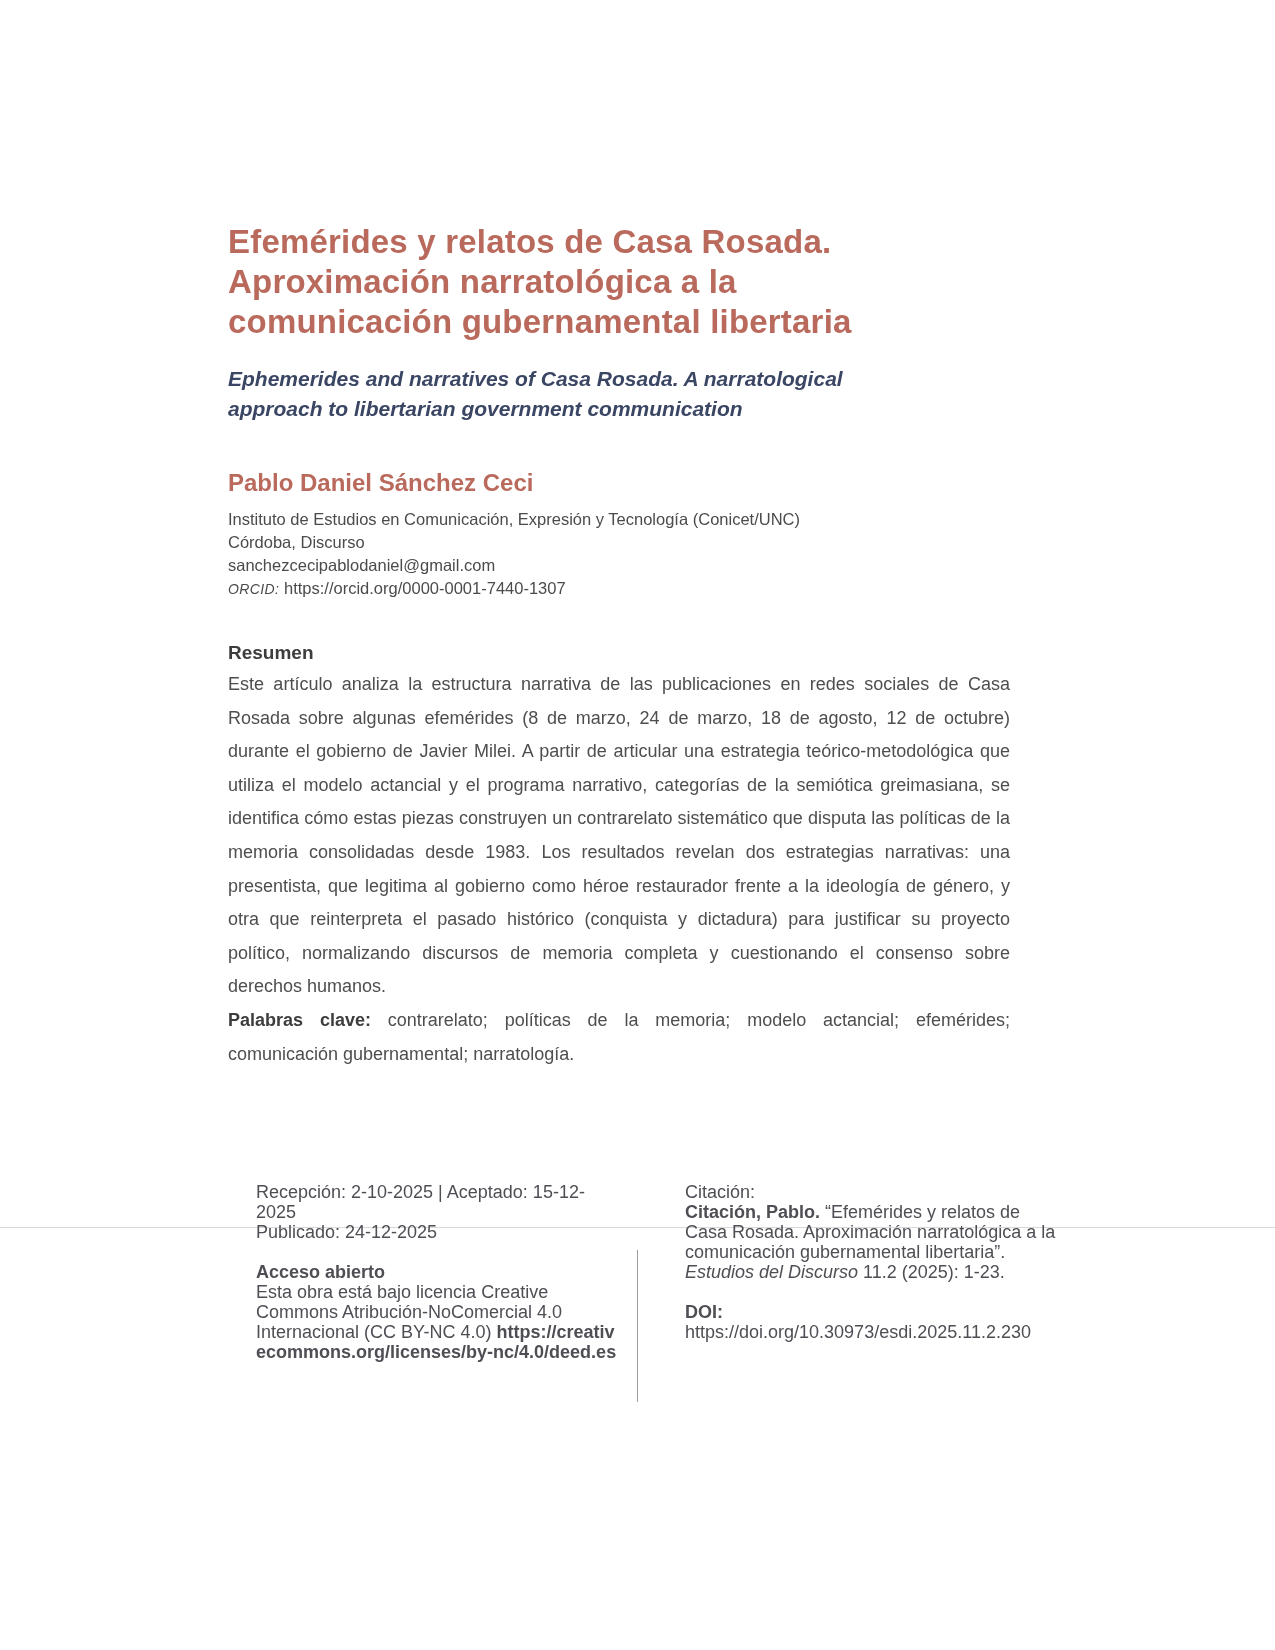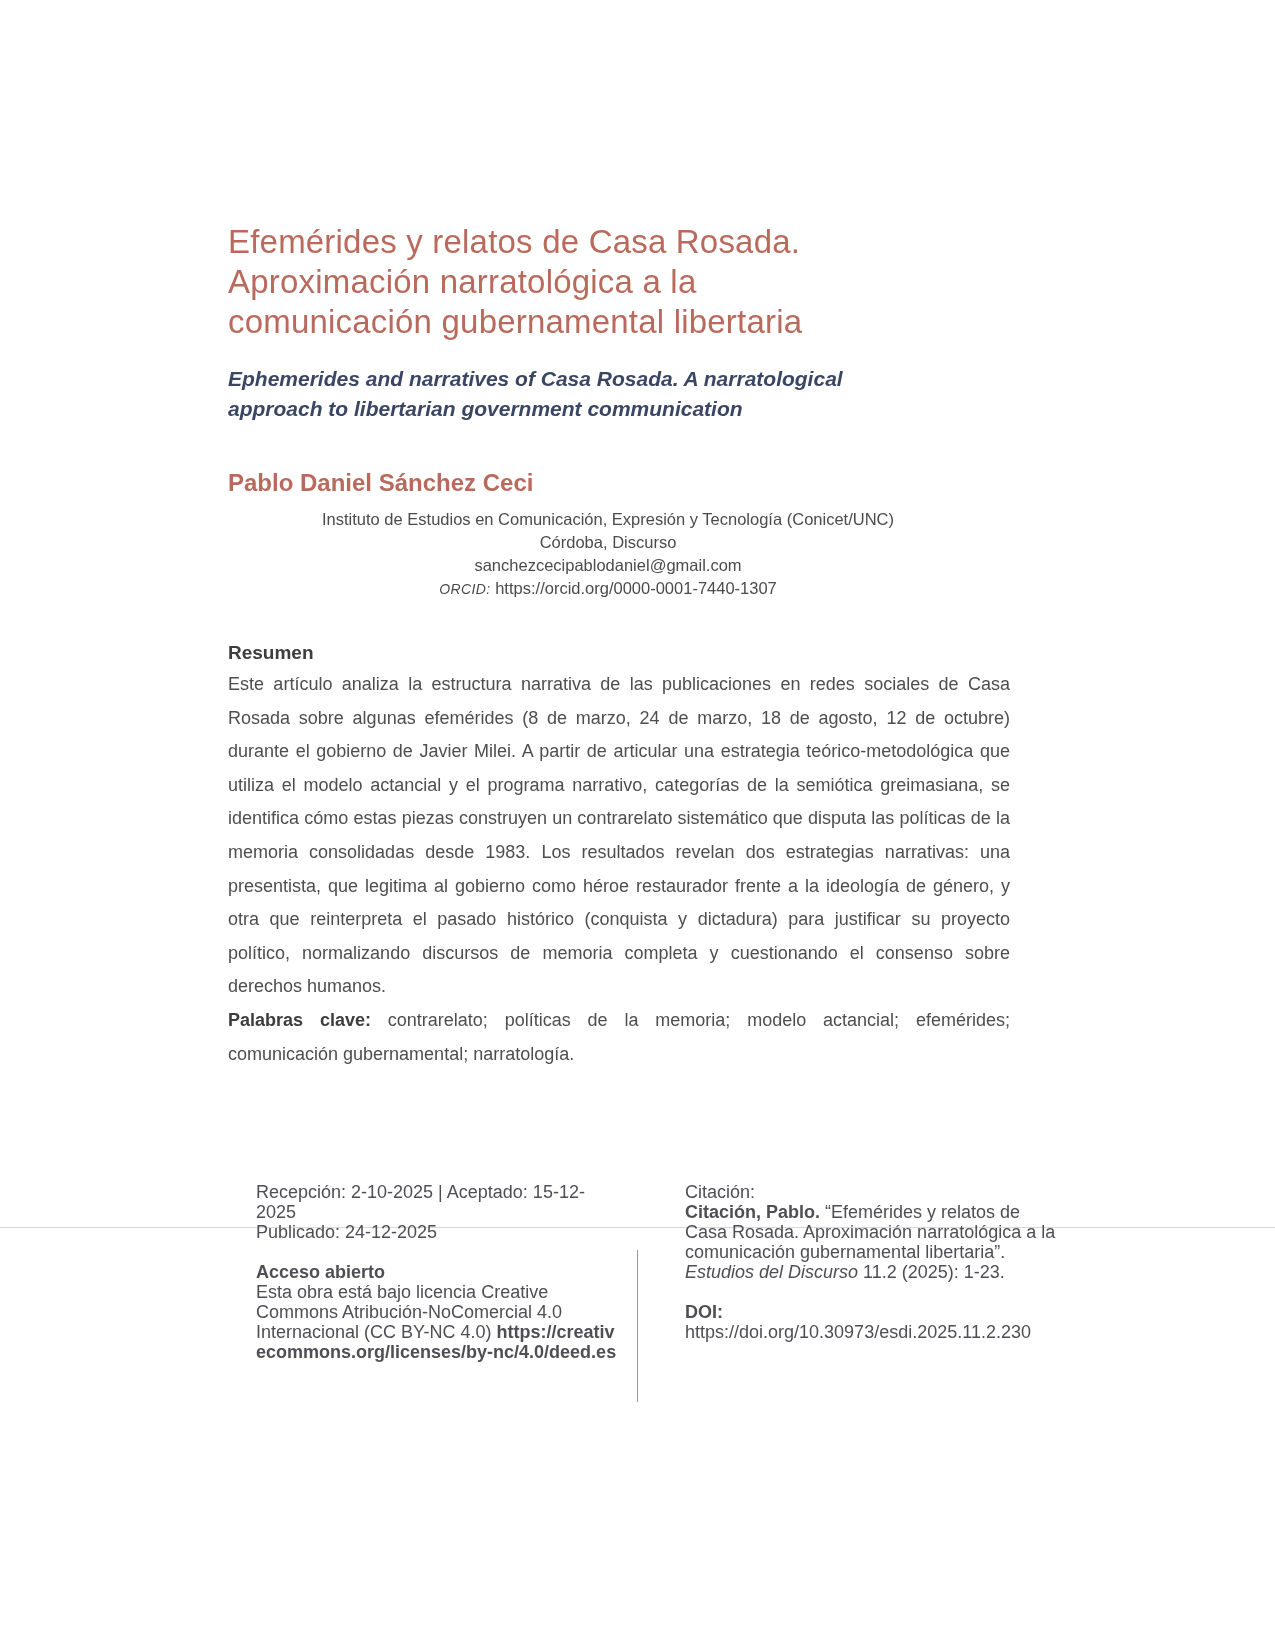--- a/index.html
+++ b/index.html
@@ -6,36 +6,36 @@
   .page{
     position:relative;
     width:1275px;height:1650px;
     background:#ffffff;
     font-family:"Liberation Sans","DejaVu Sans",sans-serif;
     overflow:hidden;
   }
   
   .title{
     position:absolute;left:228px;top:222px;width:760px;
-    font-size:33px;line-height:40px;font-weight:normal;
+    font-size:33px;line-height:40px;font-weight:bold;
     color:#b96a5c;letter-spacing:0.2px;
   }
   .subtitle{
     position:absolute;left:228px;top:364px;width:760px;
     font-size:21px;line-height:30px;font-style:italic;font-weight:600;
     color:#3a4663;
   }
   .author-name{
     position:absolute;left:228px;top:468px;width:760px;
     font-size:24px;line-height:30px;font-weight:bold;
     color:#b96a5c;
   }
   .affiliation{
     position:absolute;left:228px;top:508px;width:760px;
-    font-size:16.5px;line-height:23px;color:#4b4b4b;font-weight:400;text-align:center;
+    font-size:16.5px;line-height:23px;color:#4b4b4b;font-weight:400;
   }
   .orcid-label{font-size:14px;letter-spacing:0.4px;font-style:italic;}
   .resumen-heading{
     position:absolute;left:228px;top:640px;width:760px;
     font-size:19px;line-height:26px;font-weight:bold;color:#3d3d3d;
   }
   .abstract-block{
     position:absolute;left:228px;top:668px;width:782px;
     font-size:18px;line-height:33.6px;color:#4e4e4e;
     text-align:justify;

